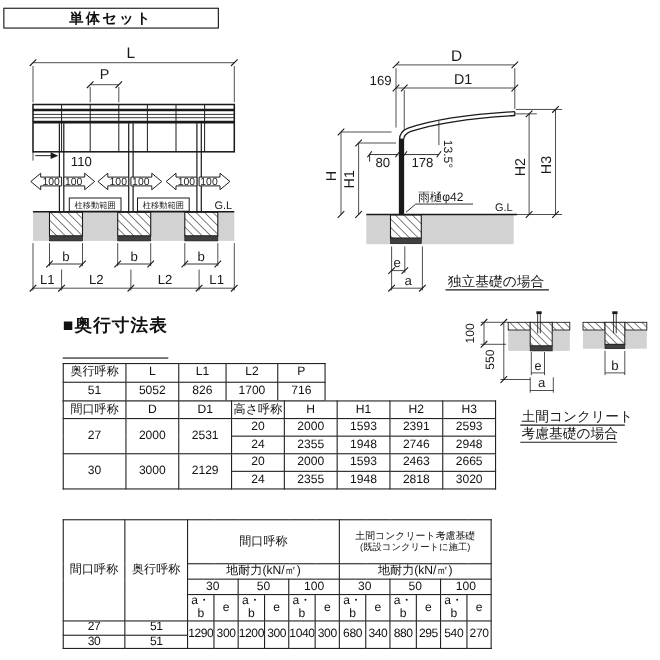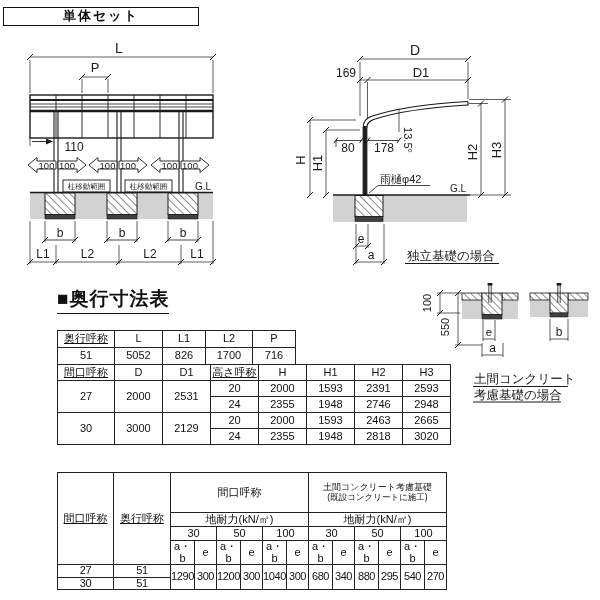--- a/index.html
+++ b/index.html
@@ -1,30 +1,30 @@
 <!DOCTYPE html>
 <html><head>
 <meta charset="utf-8">
 <style>
   html,body{margin:0;padding:0;background:#fff;}
   .page{position:relative;width:600px;height:600px;background:#fff;overflow:hidden;
         font-family:"Liberation Sans",sans-serif;color:#111;}
   .title-box{position:absolute;left:3px;top:7px;width:194px;height:17px;border:1.5px solid #111;
-             display:flex;align-items:flex-end;justify-content:center;font-weight:bold;
+             display:flex;align-items:center;justify-content:center;font-weight:bold;
              font-size:13px;letter-spacing:2px;background:#fff;}
   svg{position:absolute;}
   svg text{font-family:"Liberation Sans",sans-serif;fill:#1a1a1a;}
   .ln{stroke:#1a1a1a;fill:none;}
   .tbl-block{position:absolute;}
-  .tbl-title{font-weight:bold;font-size:19px;color:#111;border-bottom:1.5px solid #111;
-             display:inline-block;padding-bottom:1px;margin-bottom:16px;letter-spacing:1px;}
+  .tbl-title{font-weight:bold;font-size:16px;color:#111;border-bottom:1.5px solid #111;
+             display:inline-block;padding-bottom:18px;margin-bottom:4px;letter-spacing:1px;}
   table.tbl{border-collapse:collapse;table-layout:fixed;border:1.5px solid #222;background:#fff;}
   table.tbl td{border:1px solid #222;text-align:center;vertical-align:middle;padding:0;
                font-size:11px;line-height:1.05;color:#111;overflow:hidden;}
-  .hd{font-size:10px;text-decoration:underline;}
+  .hd{font-size:10px;}
   .sm{font-size:9px;}
   .xs{font-size:8.5px;}
   .num{font-size:10px;letter-spacing:-0.4px;}
 </style>
 </head>
 <body>
 
 <div class="page">
 
   <div class="title-box">

